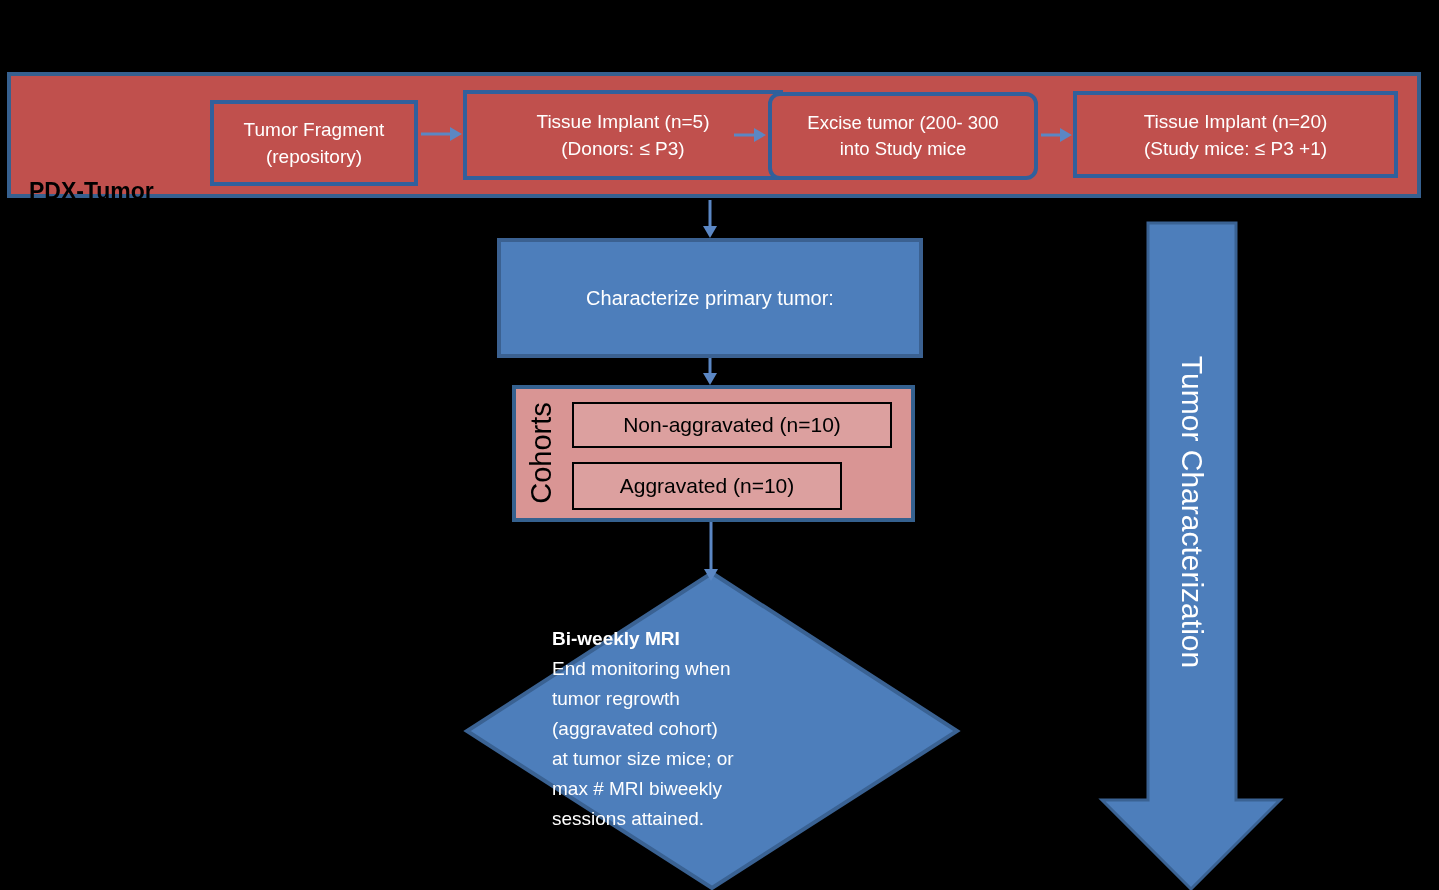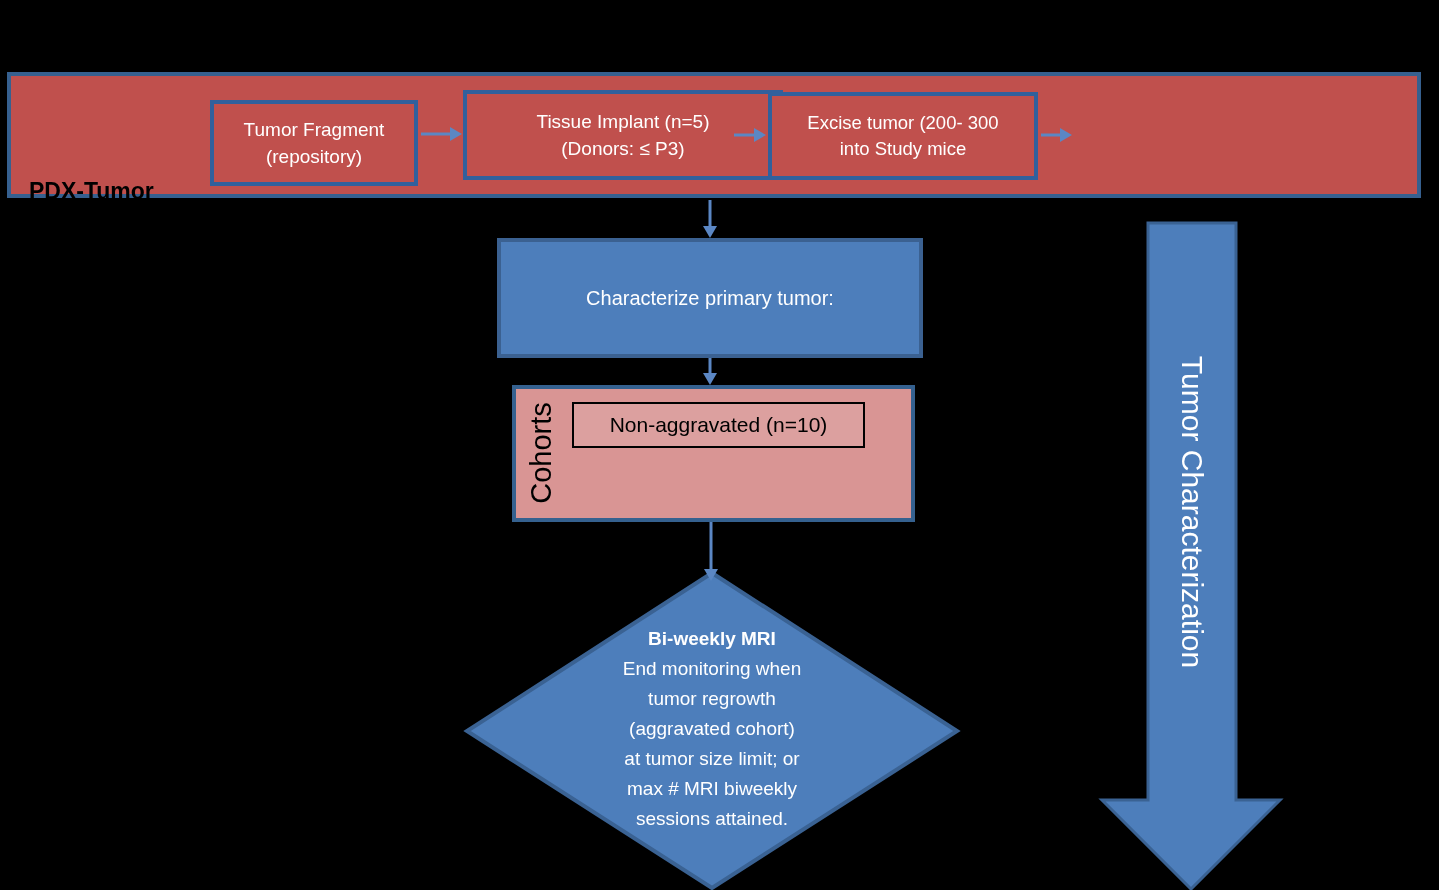--- a/index.html
+++ b/index.html
@@ -36,21 +36,21 @@
     display: flex;
     flex-direction: column;
     align-items: center;
     justify-content: center;
     text-align: center;
     font-size: 19px;
     line-height: 27px;
   }
   #step1 { left: 210px; top: 92px;  width: 208px; height: 86px; margin-top: 8px; }
   #step2 { left: 463px; top: 90px;  width: 320px; height: 90px; }
-  #step3 { left: 768px; top: 92px;  width: 270px; height: 88px; font-size: 18.5px; line-height: 26px; }
+  #step3 { left: 768px; top: 92px;  width: 270px; height: 88px; font-size: 18.5px; line-height: 26px; border-radius: 12px; }
   #step4 { left: 1073px; top: 91px; width: 325px; height: 87px; }
   .step-box sup { font-size: 0.62em; }
   
   .char-box {
     position: absolute;
     left: 497px; top: 238px;
     width: 426px; height: 120px;
     background: #4D7EBB;
     border: 4px solid #3B6191;
     color: #fff;
@@ -83,35 +83,34 @@
     position: absolute;
     background: #DCA09F;
     border: 2px solid #000;
     color: #000;
     display: flex;
     align-items: center;
     justify-content: center;
     text-align: center;
     font-size: 21px;
   }
-  #cohort1 { left: 572px; top: 402px; width: 293px; height: 46px; }
+  #cohort1 { left: 572px; top: 402px; width: 320px; height: 46px; }
   #cohort2 { left: 572px; top: 462px; width: 270px; height: 48px; }
   
   #shapes {
     position: absolute;
     left: 0; top: 0;
     width: 1439px; height: 890px;
   }
   
   .diamond-text {
     position: absolute;
     left: 552px; top: 624px;
     width: 320px;
     color: #fff;
-    text-align: center;
     font-size: 19px;
     line-height: 30px;
   }
   .diamond-text .dt-title { font-weight: bold; }
   
   .side-arrow-label {
     position: absolute;
     left: 1192px; top: 512px;
     transform: translate(-50%, -50%) rotate(90deg);
     color: #fff;
@@ -139,28 +138,33 @@
   <div class="step-box" id="step2">
     <div>Tissue Implant (n=5)</div>
     <div>(Donors: ≤ P3)</div>
   </div>
 
   <div class="step-box" id="step3">
     <div>Excise tumor (200- 300</div>
     <div>into Study mice</div>
   </div>
 
+  <div class="step-box" id="step4">
+    <div>Tissue Implant (n=20)</div>
+    <div>(Study mice: ≤ P3 +1)</div>
+  </div>
 
   <div class="char-box">
     <div>Characterize primary tumor:</div>
   </div>
 
   <div class="cohorts-box"></div>
   <div class="cohorts-label">Cohorts</div>
   <div class="cohort-item" id="cohort1">Non-aggravated (n=10)</div>
+  <div class="cohort-item" id="cohort2">Aggravated (n=10)</div>
 
   <svg id="shapes" viewBox="0 0 1439 890">
 
     <polygon points="712,573 957,731 712,888 467,731" fill="#4D7EBB" stroke="#3A6293" stroke-width="4"></polygon>
 
     <polygon points="1148,223 1236,223 1236,800 1280,800 1191,889 1102,800 1148,800" fill="#4D7EBB" stroke="#3A6293" stroke-width="3"></polygon>
 
     <g>
       <line x1="421" y1="134" x2="451" y2="134" stroke="#5B87C4" stroke-width="3"></line>
       <polygon points="462,134 450,127 450,141" fill="#5B87C4"></polygon>
@@ -186,20 +190,20 @@
       <line x1="711" y1="522" x2="711" y2="570" stroke="#5B87C4" stroke-width="3"></line>
       <polygon points="711,581 704,569 718,569" fill="#5B87C4"></polygon>
     </g>
   </svg>
 
   <div class="diamond-text">
     <div class="dt-title">Bi-weekly MRI</div>
     <div>End monitoring when</div>
     <div>tumor regrowth</div>
     <div>(aggravated cohort)</div>
-    <div>at tumor size limit; or</div>
+    <div>at tumor size mice; or</div>
     <div>max # MRI biweekly</div>
     <div>sessions attained.</div>
   </div>
 
   <div class="side-arrow-label">Tumor Characterization</div>
 
 </div>
 
 </body></html>

